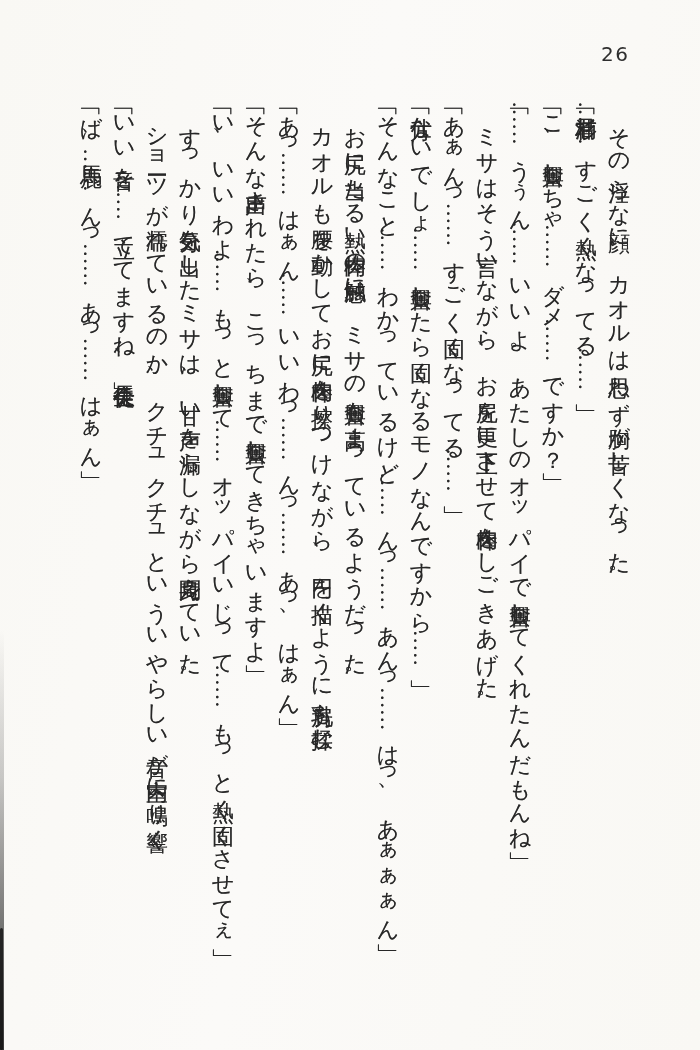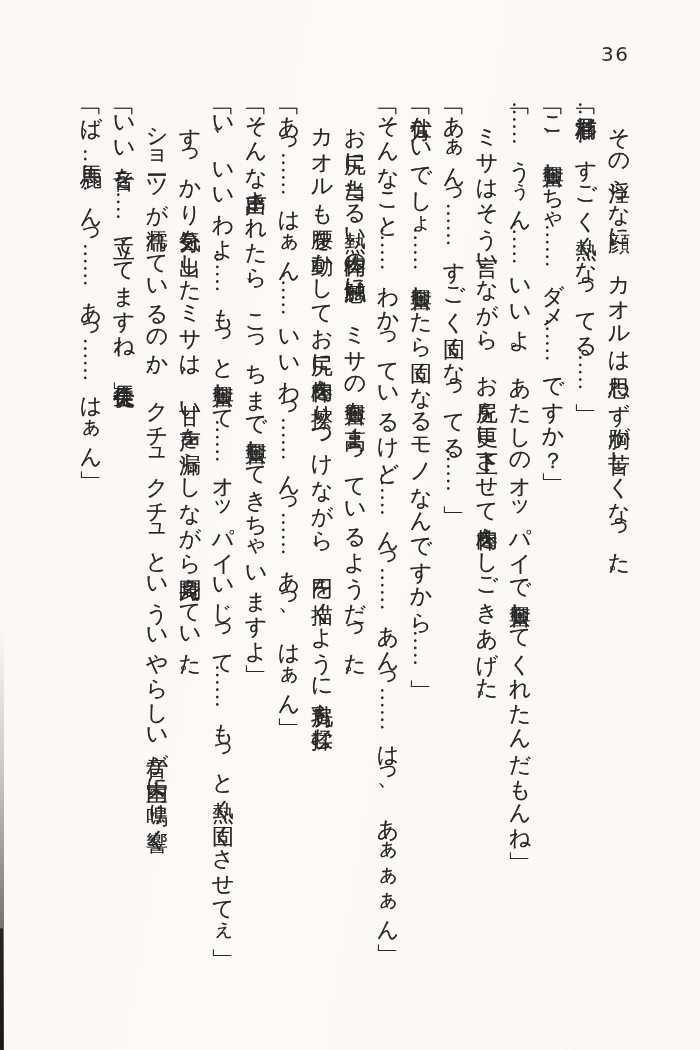--- a/index.html
+++ b/index.html
@@ -66,21 +66,21 @@
     width: 3px;
     height: 122px;
     border-radius: 2px;
     background: rgba(18,18,18,0.8);
   }
 </style>
 </head>
 <body>
 
 <div class="page">
-  <div class="page-number">36</div>
+  <div class="page-number">26</div>
 
   <div class="text-block">
       <p class="narrative">その淫らな顔に、カオルは思わず胸が苦しくなった。</p>
       <p class="dialogue">「杉浦君……すごく熱くなってる……」</p>
       <p class="dialogue">「こ、興奮しちゃ……ダメ……ですか？」</p>
       <p class="dialogue">「……うぅん……いいよ。あたしのオッパイで興奮してくれたんだもんね」</p>
       <p class="narrative">ミサはそう言いながら、お尻を更に上下させて肉棒をしごきあげた。</p>
       <p class="dialogue">「あぁんっ……すごく固くなってる……」</p>
       <p class="dialogue">「仕方ないでしょ……興奮したら固くなるモノなんですから……」</p>
       <p class="dialogue">「そんなこと……わかっているけど……んっ……あんっ……はっ、あぁぁぁん」</p>

